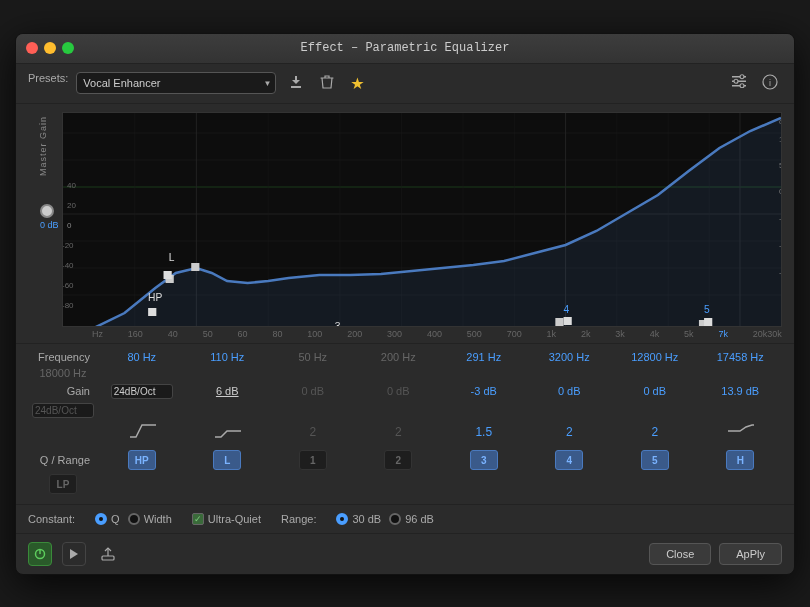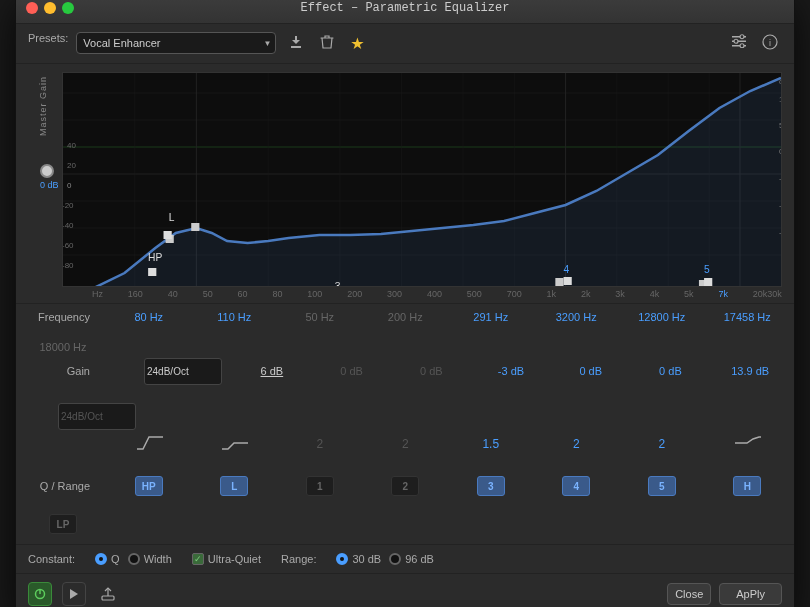--- a/index.html
+++ b/index.html
@@ -137,21 +137,21 @@
       cursor: pointer;
     }
     
     .params-section {
       padding: 6px 12px;
       border-top: 1px solid #222;
     }
     .params-grid {
       display: grid;
       grid-template-columns: 70px repeat(8, 1fr);
-      gap: 16px;
+      gap: 2px;
       align-items: center;
     }
     .param-label {
       color: #aaa;
       font-size: 11px;
       text-align: right;
       padding-right: 8px;
     }
     .param-cell {
       text-align: center;
@@ -189,26 +189,25 @@
       background: #1e1e1e;
       color: #666;
       border: 1px solid #333;
     }
     .gain-select {
       background: #1a1a1a;
       border: 1px solid #444;
       border-radius: 3px;
       color: #ccc;
       font-size: 10px;
-      padding: 7px 2px;
-      width: 78px;
+      padding: 1px 2px;
+      width: 62px;
       appearance: none;
       -webkit-appearance: none;
       cursor: pointer;
-      margin-left: 28px;
     }
     
     .bottom-options {
       padding: 8px 12px;
       border-top: 1px solid #222;
       display: flex;
       align-items: center;
       gap: 20px;
       font-size: 11px;
       color: #aaa;
@@ -319,21 +318,21 @@
       display: flex;
       align-items: center;
       gap: 8px;
     }
     .close-btn {
       background: #3a3a3a;
       border: 1px solid #555;
       border-radius: 4px;
       color: #ccc;
       font-size: 11px;
-      padding: 4px 7px;
+      padding: 4px 16px;
       cursor: pointer;
     }
     .apply-btn {
       background: #3a3a3a;
       border: 1px solid #555;
       border-radius: 4px;
       color: #ccc;
       font-size: 11px;
       padding: 4px 16px;
       cursor: pointer;

